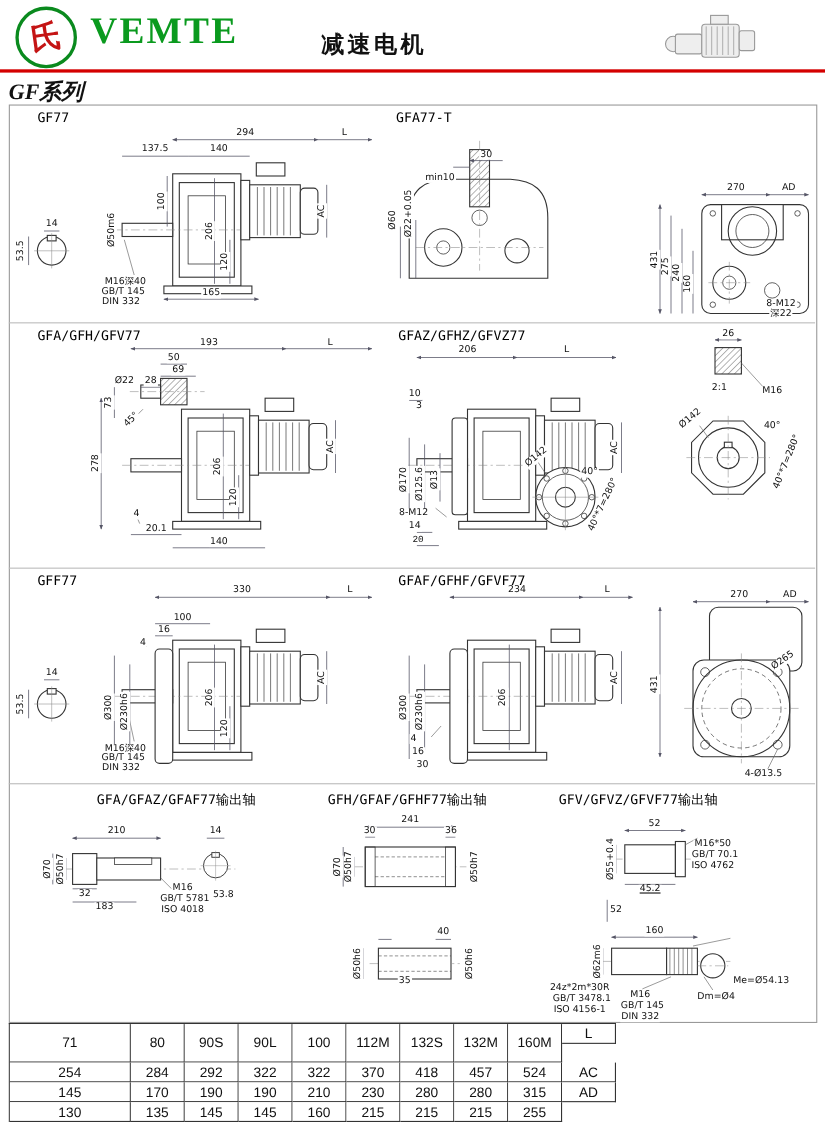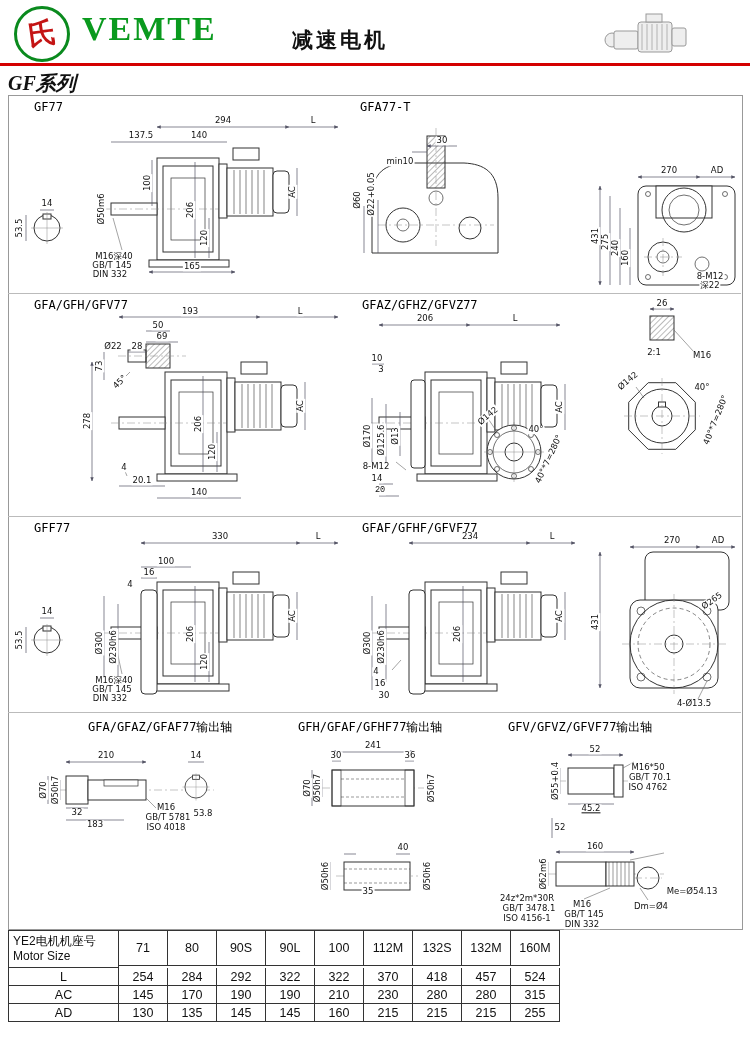--- a/index.html
+++ b/index.html
@@ -546,24 +546,20 @@
       <span class="dim" style="left: 527px; top: 899px; transform: translate(-50%, -50%);">24z*2m*30R</span>
       <span class="dim" style="left: 529px; top: 909px; transform: translate(-50%, -50%);">GB/T 3478.1</span>
       <span class="dim" style="left: 527px; top: 919px; transform: translate(-50%, -50%);">ISO 4156-1</span>
       <span class="dim" style="left: 582px; top: 905px; transform: translate(-50%, -50%);">M16</span>
       <span class="dim" style="left: 584px; top: 915px; transform: translate(-50%, -50%);">GB/T 145</span>
       <span class="dim" style="left: 582px; top: 925px; transform: translate(-50%, -50%);">DIN 332</span>
       <span class="dim" style="left: 651px; top: 907px; transform: translate(-50%, -50%);">Dm=Ø4</span>
     </div>
 
   <div class="tbl">
-    <div class="cell tall corner">
-      <span>YE2电机机座号</span>
-      <span>Motor Size</span>
-    </div>
     <div class="rpt">
       
     <div class="cell tall">71</div><div class="cell tall">80</div><div class="cell tall">90S</div><div class="cell tall">90L</div><div class="cell tall">100</div><div class="cell tall">112M</div><div class="cell tall">132S</div><div class="cell tall">132M</div><div class="cell tall">160M</div></div>
     <div class="cell">L</div>
     <div class="rpt">
       
     <div class="cell">254</div><div class="cell">284</div><div class="cell">292</div><div class="cell">322</div><div class="cell">322</div><div class="cell">370</div><div class="cell">418</div><div class="cell">457</div><div class="cell">524</div></div>
     <div class="cell">AC</div>
     <div class="rpt">
       

